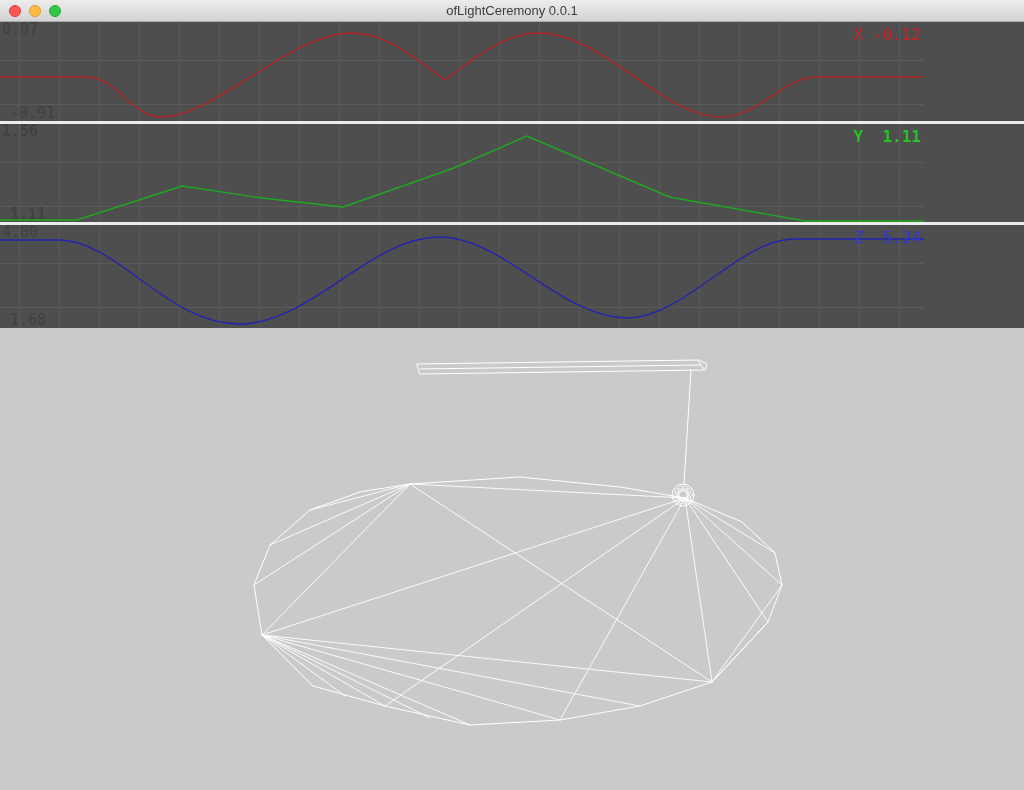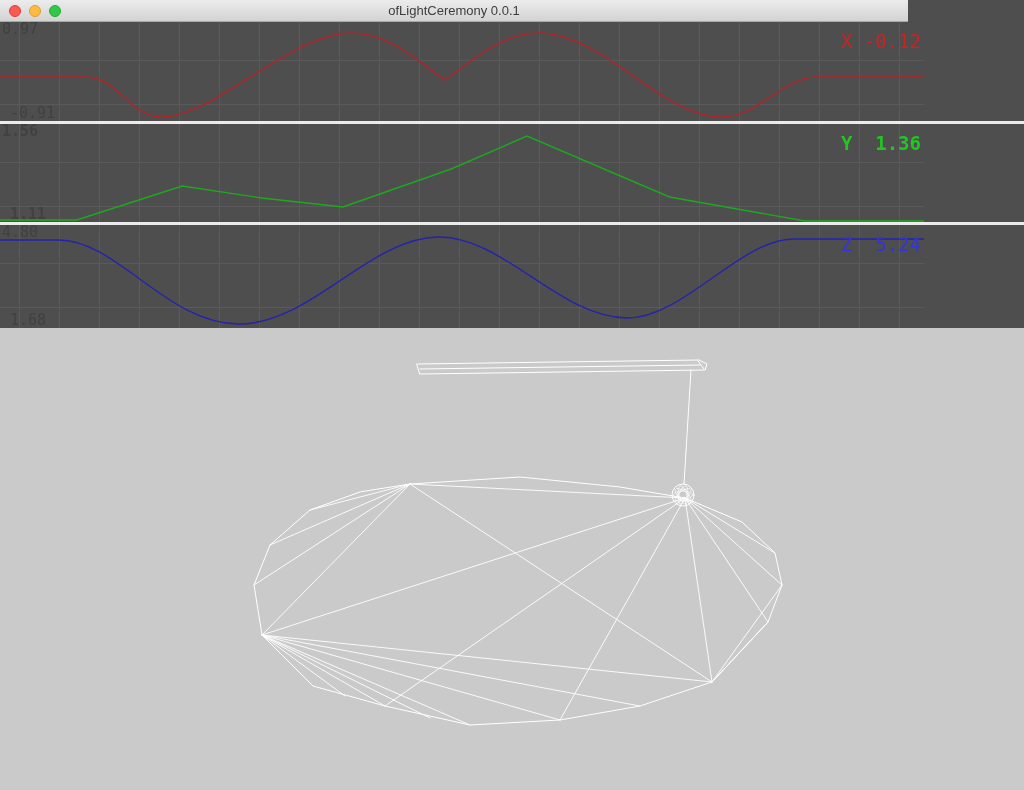--- a/index.html
+++ b/index.html
@@ -2,21 +2,21 @@
 <html><head>
 <meta charset="utf-8">
 <style>
   html,body{margin:0;padding:0;background:#9a9a9a;}
   .window{
     position:relative;width:1024px;height:790px;overflow:hidden;
     font-family:"Liberation Sans",sans-serif;background:#4e4e4e;
   }
   
   .titlebar{
-    position:absolute;top:0;left:0;width:908px;height:21px;
+    position:absolute;top:0;left:0;width:1024px;height:21px;
     background:linear-gradient(to bottom,#ececec,#d3d3d3);
     border-bottom:1px solid #a8a8a8;
   }
   .traffic{position:absolute;left:9px;top:5px;display:flex;gap:8px;}
   .light{width:12px;height:12px;border-radius:50%;display:inline-block;box-sizing:border-box;}
   .light.red{background:#fc5753;border:0.5px solid #df3e38;}
   .light.yellow{background:#fdbc40;border:0.5px solid #de9f34;}
   .light.green{background:#33c748;border:0.5px solid #27aa35;}
   .title{
     position:absolute;left:0;right:0;top:3px;text-align:center;
@@ -34,21 +34,21 @@
   }
   #panel-x{top:22px;height:99px;}
   #panel-y{top:124px;height:98px;font-weight:bold;}
   #panel-z{top:225px;height:103px;}
   .sep{position:absolute;left:0;width:1024px;height:3px;background:#ececec;}
   #sep-1{top:121px;}
   #sep-2{top:222px;}
   .curve-svg{position:absolute;top:0;left:0;width:100%;height:100%;display:block;}
   .curve-svg path{fill:none;stroke-width:1.4px;}
   .mono{font-family:"DejaVu Sans Mono",monospace;white-space:pre;}
-  .cur-label{position:absolute;top:12px;right:3px;font-size:19px;letter-spacing:0px;line-height:14px;}
+  .cur-label{position:absolute;top:6px;right:3px;font-size:16px;letter-spacing:0px;line-height:14px;}
   .faint{position:absolute;left:2px;font-size:15px;color:#414141;line-height:13px;}
   .faint.max{top:1px;}
   .faint.min{bottom:1px;margin-left:8px;}
   
   .viewport{position:absolute;top:328px;left:0;width:1024px;height:462px;}
   .viewport svg{display:block;width:100%;height:100%;}
 </style>
 </head>
 <body>
 
@@ -73,21 +73,21 @@
   </div>
 
   <div class="sep" id="sep-1"></div>
 
   <div class="panel" id="panel-y">
     <svg class="curve-svg" viewBox="0 0 1024 98" preserveAspectRatio="none">
       <path d="M0,96 H85 L202,62 L290,74 L380,83 L500,45 L584,12 L742,73 L892,97 H1024" stroke="#1fa821"></path>
     </svg>
     <span class="faint max mono">1.56</span>
     <span class="faint min mono">1.11</span>
-    <span class="cur-label mono" style="color: rgb(34, 197, 34);">Y  1.36</span>
+    <span class="cur-label mono" style="color: rgb(34, 197, 34);">Y  1.11</span>
   </div>
 
   <div class="sep" id="sep-2"></div>
 
   <div class="panel" id="panel-z">
     <svg class="curve-svg" viewBox="0 0 1024 103" preserveAspectRatio="none">
       <path d="M0,15 H65 C130,15 185,99 265,99 C345,99 410,12 487,12 C558,12 622,93 695,93 C758,93 820,14 880,14 H1024" stroke="#2323ae"></path>
     </svg>
     <span class="faint max mono">4.80</span>
     <span class="faint min mono">1.68</span>

